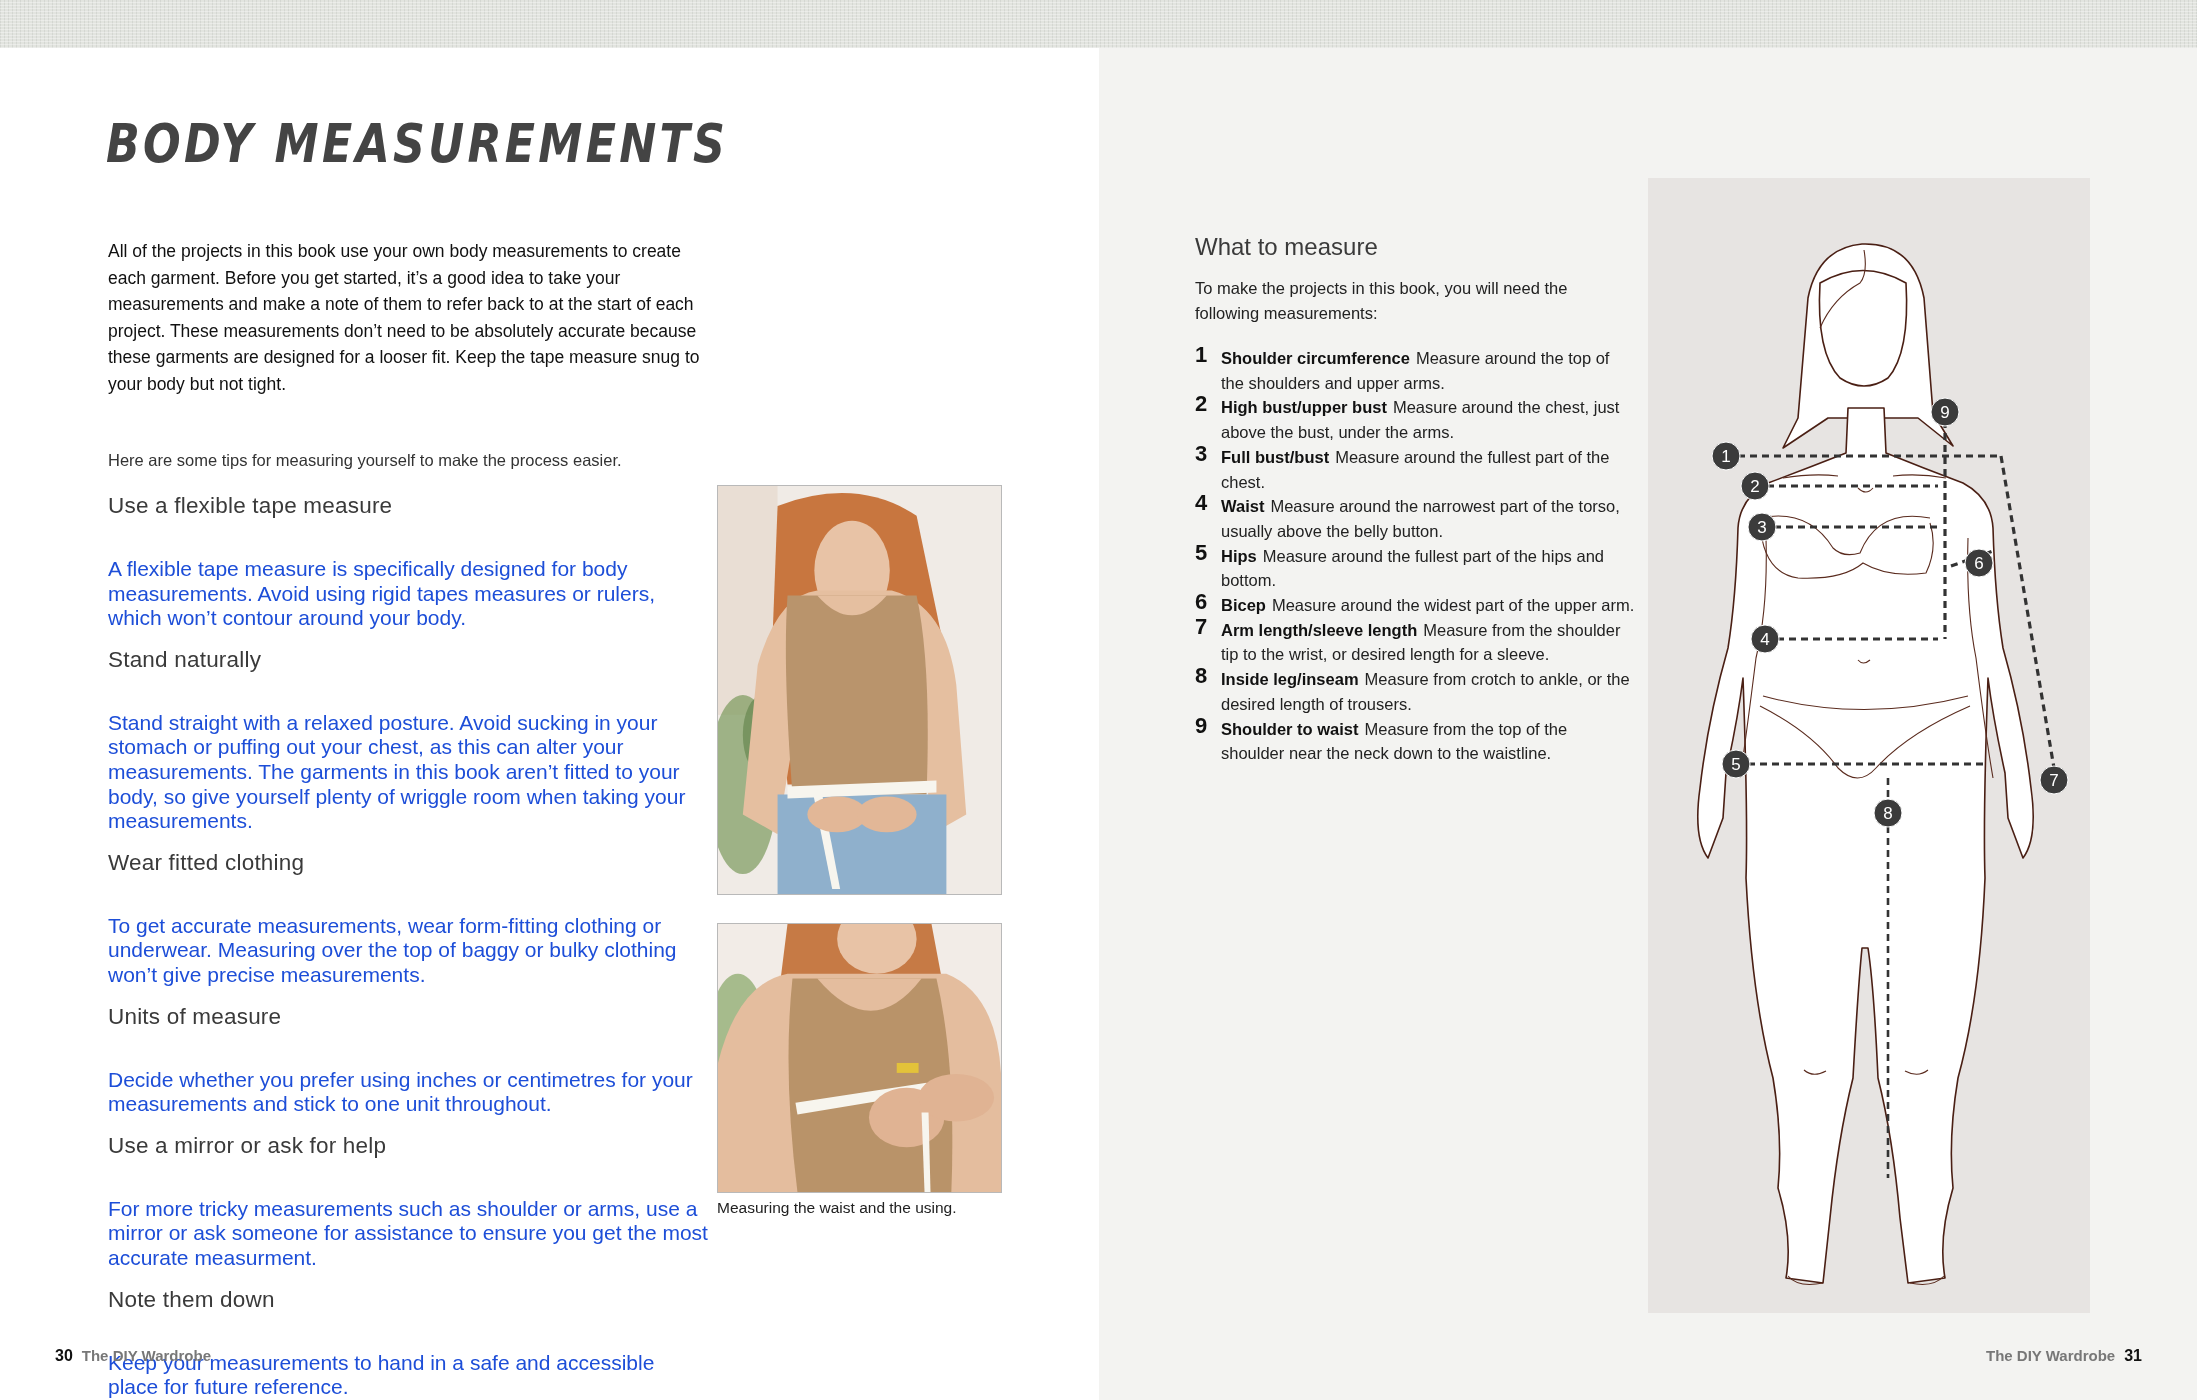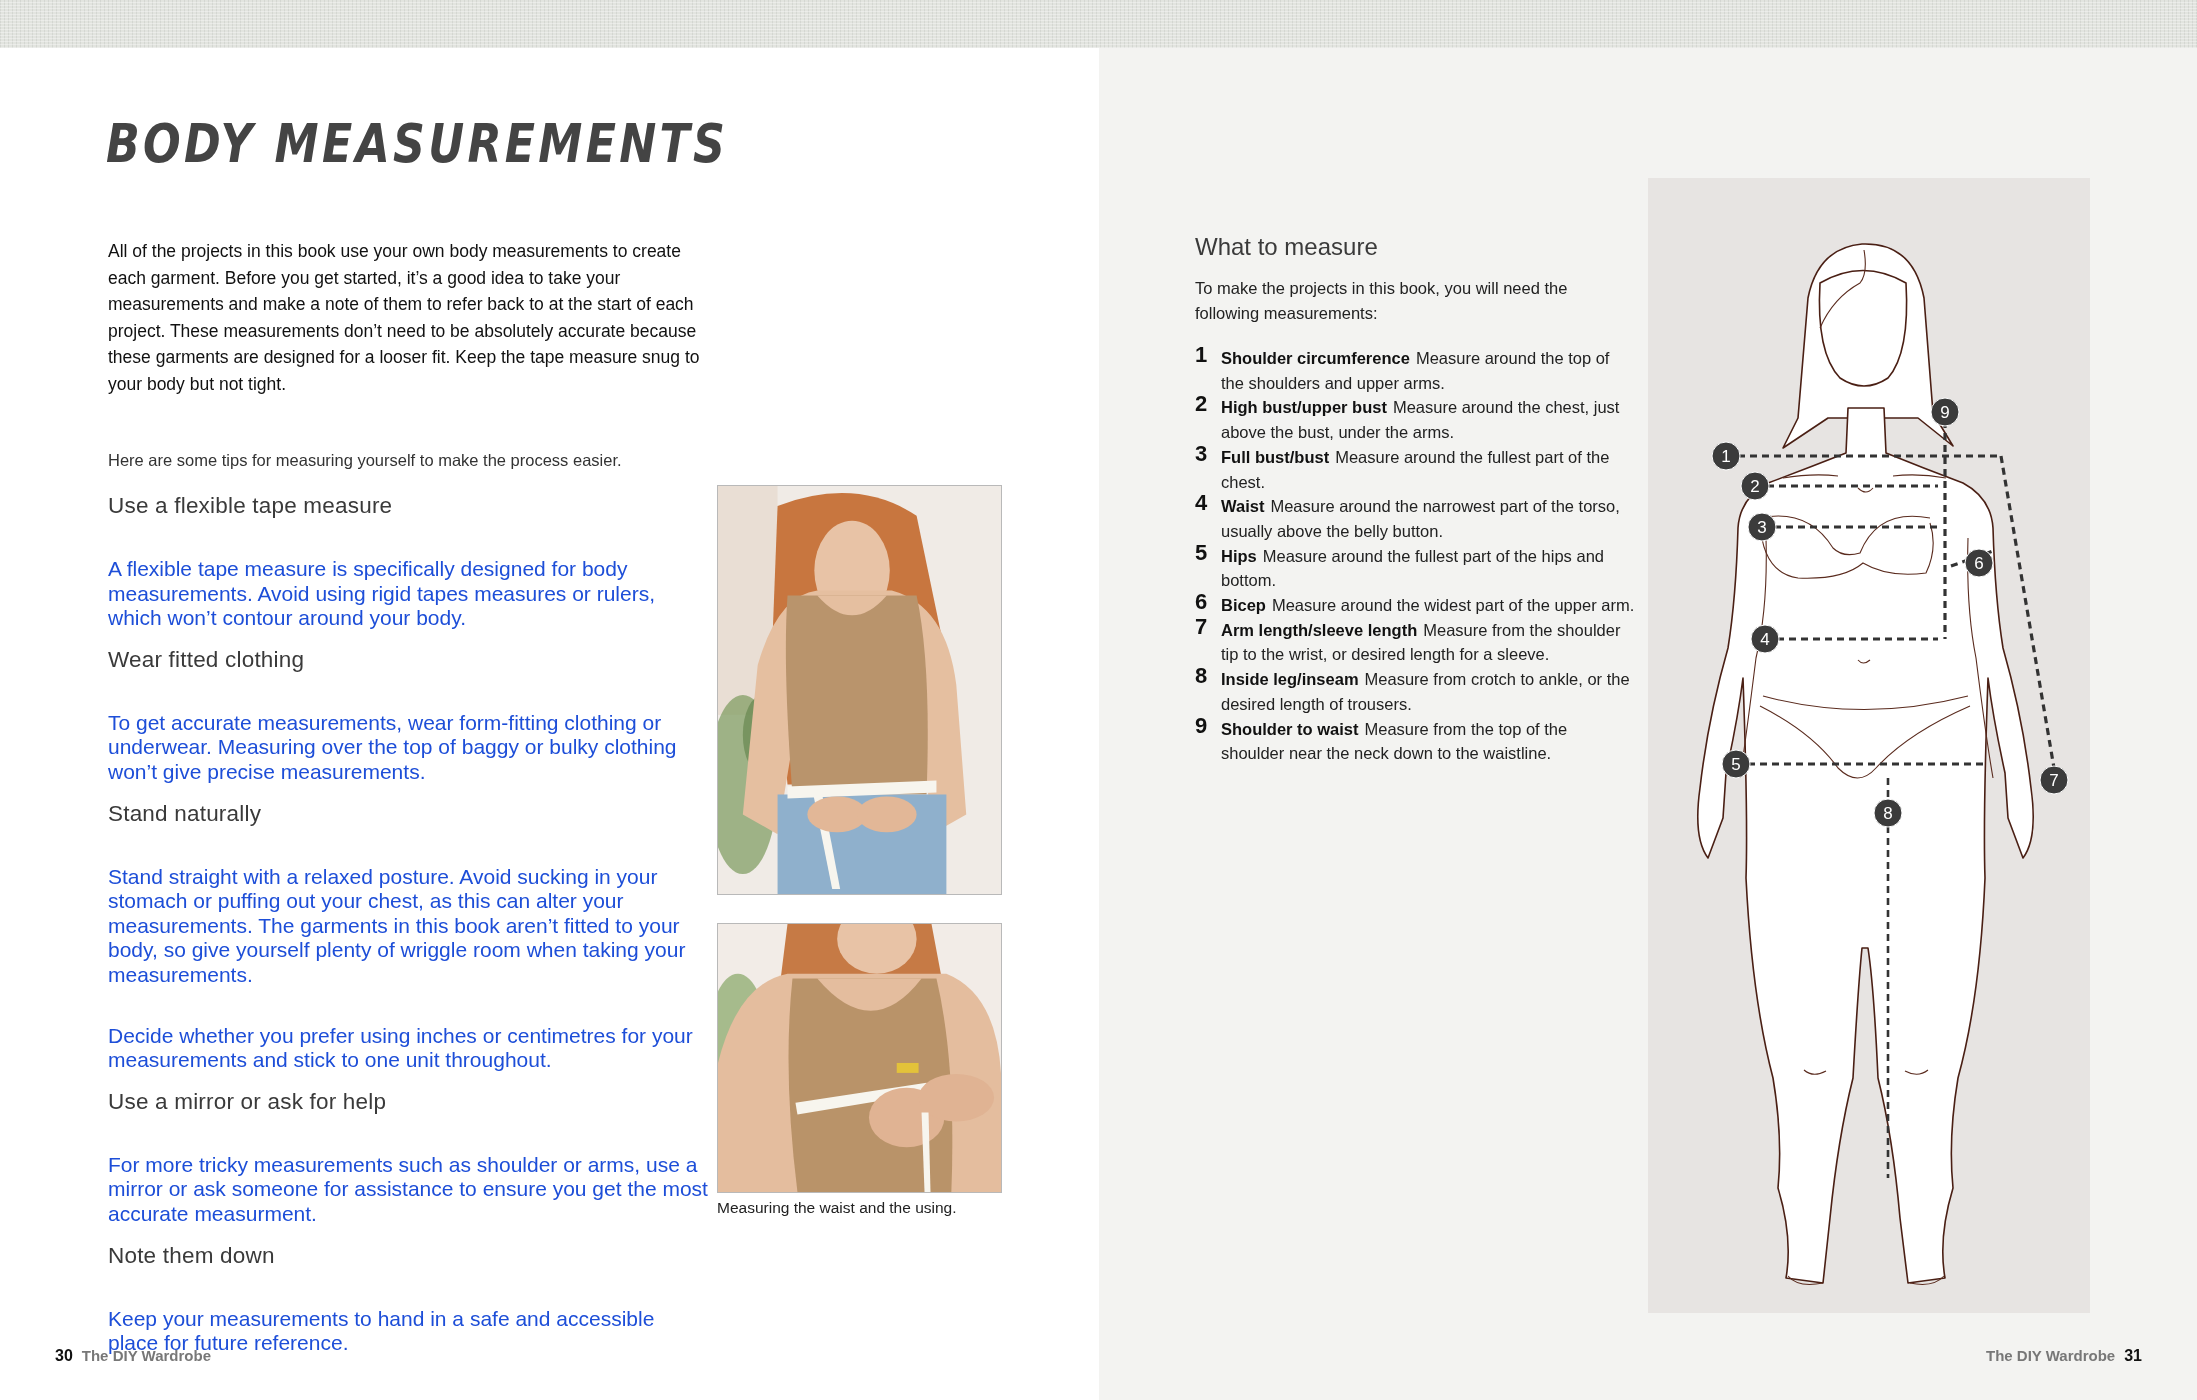--- a/index.html
+++ b/index.html
@@ -86,28 +86,29 @@
 
 <p class="intro">All of the projects in this book use your own body measurements to create each garment. Before you get started, it’s a good idea to take your measurements and make a note of them to refer back to at the start of each project. These measurements don’t need to be absolutely accurate because these garments are designed for a looser fit. Keep the tape measure snug to your body but not tight.</p>
 <p class="tips-lead">Here are some tips for measuring yourself to make the process easier.</p>
 
 <div class="tips">
   <div class="tip">
     <h3>Use a flexible tape measure</h3>
     <p>A flexible tape measure is specifically designed for body measurements. Avoid using rigid tapes measures or rulers, which won’t contour around your body.</p>
   </div>
   <div class="tip">
+    <h3>Stand naturally</h3>
+    <p>Stand straight with a relaxed posture. Avoid sucking in your stomach or puffing out your chest, as this can alter your measurements. The garments in this book aren’t fitted to your body, so give yourself plenty of wriggle room when taking your measurements.</p>
+  </div>
+  <div class="tip">
     <h3>Wear fitted clothing</h3>
     <p>To get accurate measurements, wear form-fitting clothing or underwear. Measuring over the top of baggy or bulky clothing won’t give precise measurements.</p>
   </div>
   <div class="tip">
-    <h3>Stand naturally</h3>
-    <p>Stand straight with a relaxed posture. Avoid sucking in your stomach or puffing out your chest, as this can alter your measurements. The garments in this book aren’t fitted to your body, so give yourself plenty of wriggle room when taking your measurements.</p>
-  </div>
-  <div class="tip">
+    <h3>Units of measure</h3>
     <p>Decide whether you prefer using inches or centimetres for your measurements and stick to one unit throughout.</p>
   </div>
   <div class="tip">
     <h3>Use a mirror or ask for help</h3>
     <p>For more tricky measurements such as shoulder or arms, use a mirror or ask someone for assistance to ensure you get the most accurate measurment.</p>
   </div>
   <div class="tip">
     <h3>Note them down</h3>
     <p>Keep your measurements to hand in a safe and accessible place for future reference.</p>
   </div>

